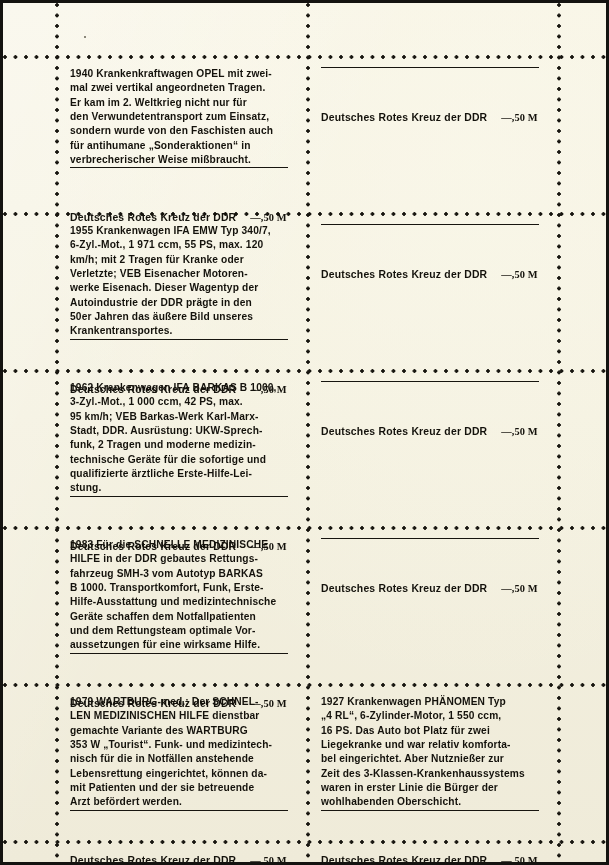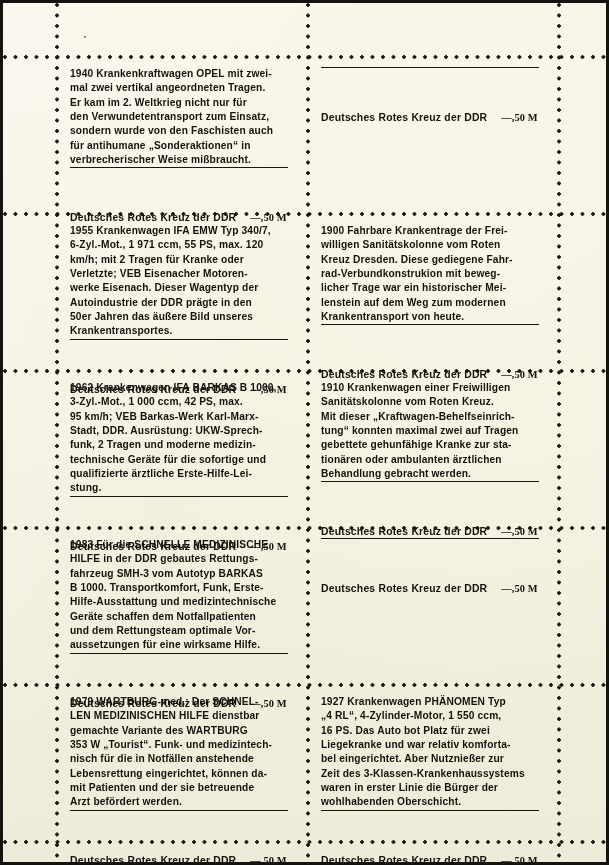--- a/index.html
+++ b/index.html
@@ -177,27 +177,20 @@
       <div class="stamp-footer">
         <div class="rule"></div>
         <div class="footer-row">
           <span class="issuer">Deutsches Rotes Kreuz der DDR</span>
           <span class="value">—,50 M</span>
         </div>
       </div>
     </div>
 
     <div class="stamp">
-      <div class="stamp-body">1900   Fahrbare Krankentrage der Frei-
-willigen Sanitätskolonne vom Roten
-Kreuz Dresden. Diese gediegene Fahr-
-rad-Verbundkonstrukion mit beweg-
-licher Trage war ein historischer Mei-
-lenstein auf dem Weg zum modernen
-Krankentransport von heute.</div>
       <div class="stamp-footer">
         <div class="rule"></div>
         <div class="footer-row">
           <span class="issuer">Deutsches Rotes Kreuz der DDR</span>
           <span class="value">—,50 M</span>
         </div>
       </div>
     </div>
 
     <div class="stamp">
@@ -212,27 +205,20 @@
       <div class="stamp-footer">
         <div class="rule"></div>
         <div class="footer-row">
           <span class="issuer">Deutsches Rotes Kreuz der DDR</span>
           <span class="value">—,50 M</span>
         </div>
       </div>
     </div>
 
     <div class="stamp">
-      <div class="stamp-body">1910   Krankenwagen einer Freiwilligen
-Sanitätskolonne vom Roten Kreuz.
-Mit dieser „Kraftwagen-Behelfseinrich-
-tung“ konnten maximal zwei auf Tragen
-gebettete gehunfähige Kranke zur sta-
-tionären oder ambulanten ärztlichen
-Behandlung gebracht werden.</div>
       <div class="stamp-footer">
         <div class="rule"></div>
         <div class="footer-row">
           <span class="issuer">Deutsches Rotes Kreuz der DDR</span>
           <span class="value">—,50 M</span>
         </div>
       </div>
     </div>
 
     <div class="stamp">
@@ -276,21 +262,21 @@
         <div class="rule"></div>
         <div class="footer-row">
           <span class="issuer">Deutsches Rotes Kreuz der DDR</span>
           <span class="value">—,50 M</span>
         </div>
       </div>
     </div>
 
     <div class="stamp">
       <div class="stamp-body">1927   Krankenwagen PHÄNOMEN Typ
-„4 RL“, 4-Zylinder-Motor, 1 550 ccm,
+„4 RL“, 6-Zylinder-Motor, 1 550 ccm,
 16 PS. Das Auto bot Platz für zwei
 Liegekranke und war relativ komforta-
 bel eingerichtet. Aber Nutznießer zur
 Zeit des 3-Klassen-Krankenhaussystems
 waren in erster Linie die Bürger der
 wohlhabenden Oberschicht.</div>
       <div class="stamp-footer">
         <div class="rule"></div>
         <div class="footer-row">
           <span class="issuer">Deutsches Rotes Kreuz der DDR</span>

